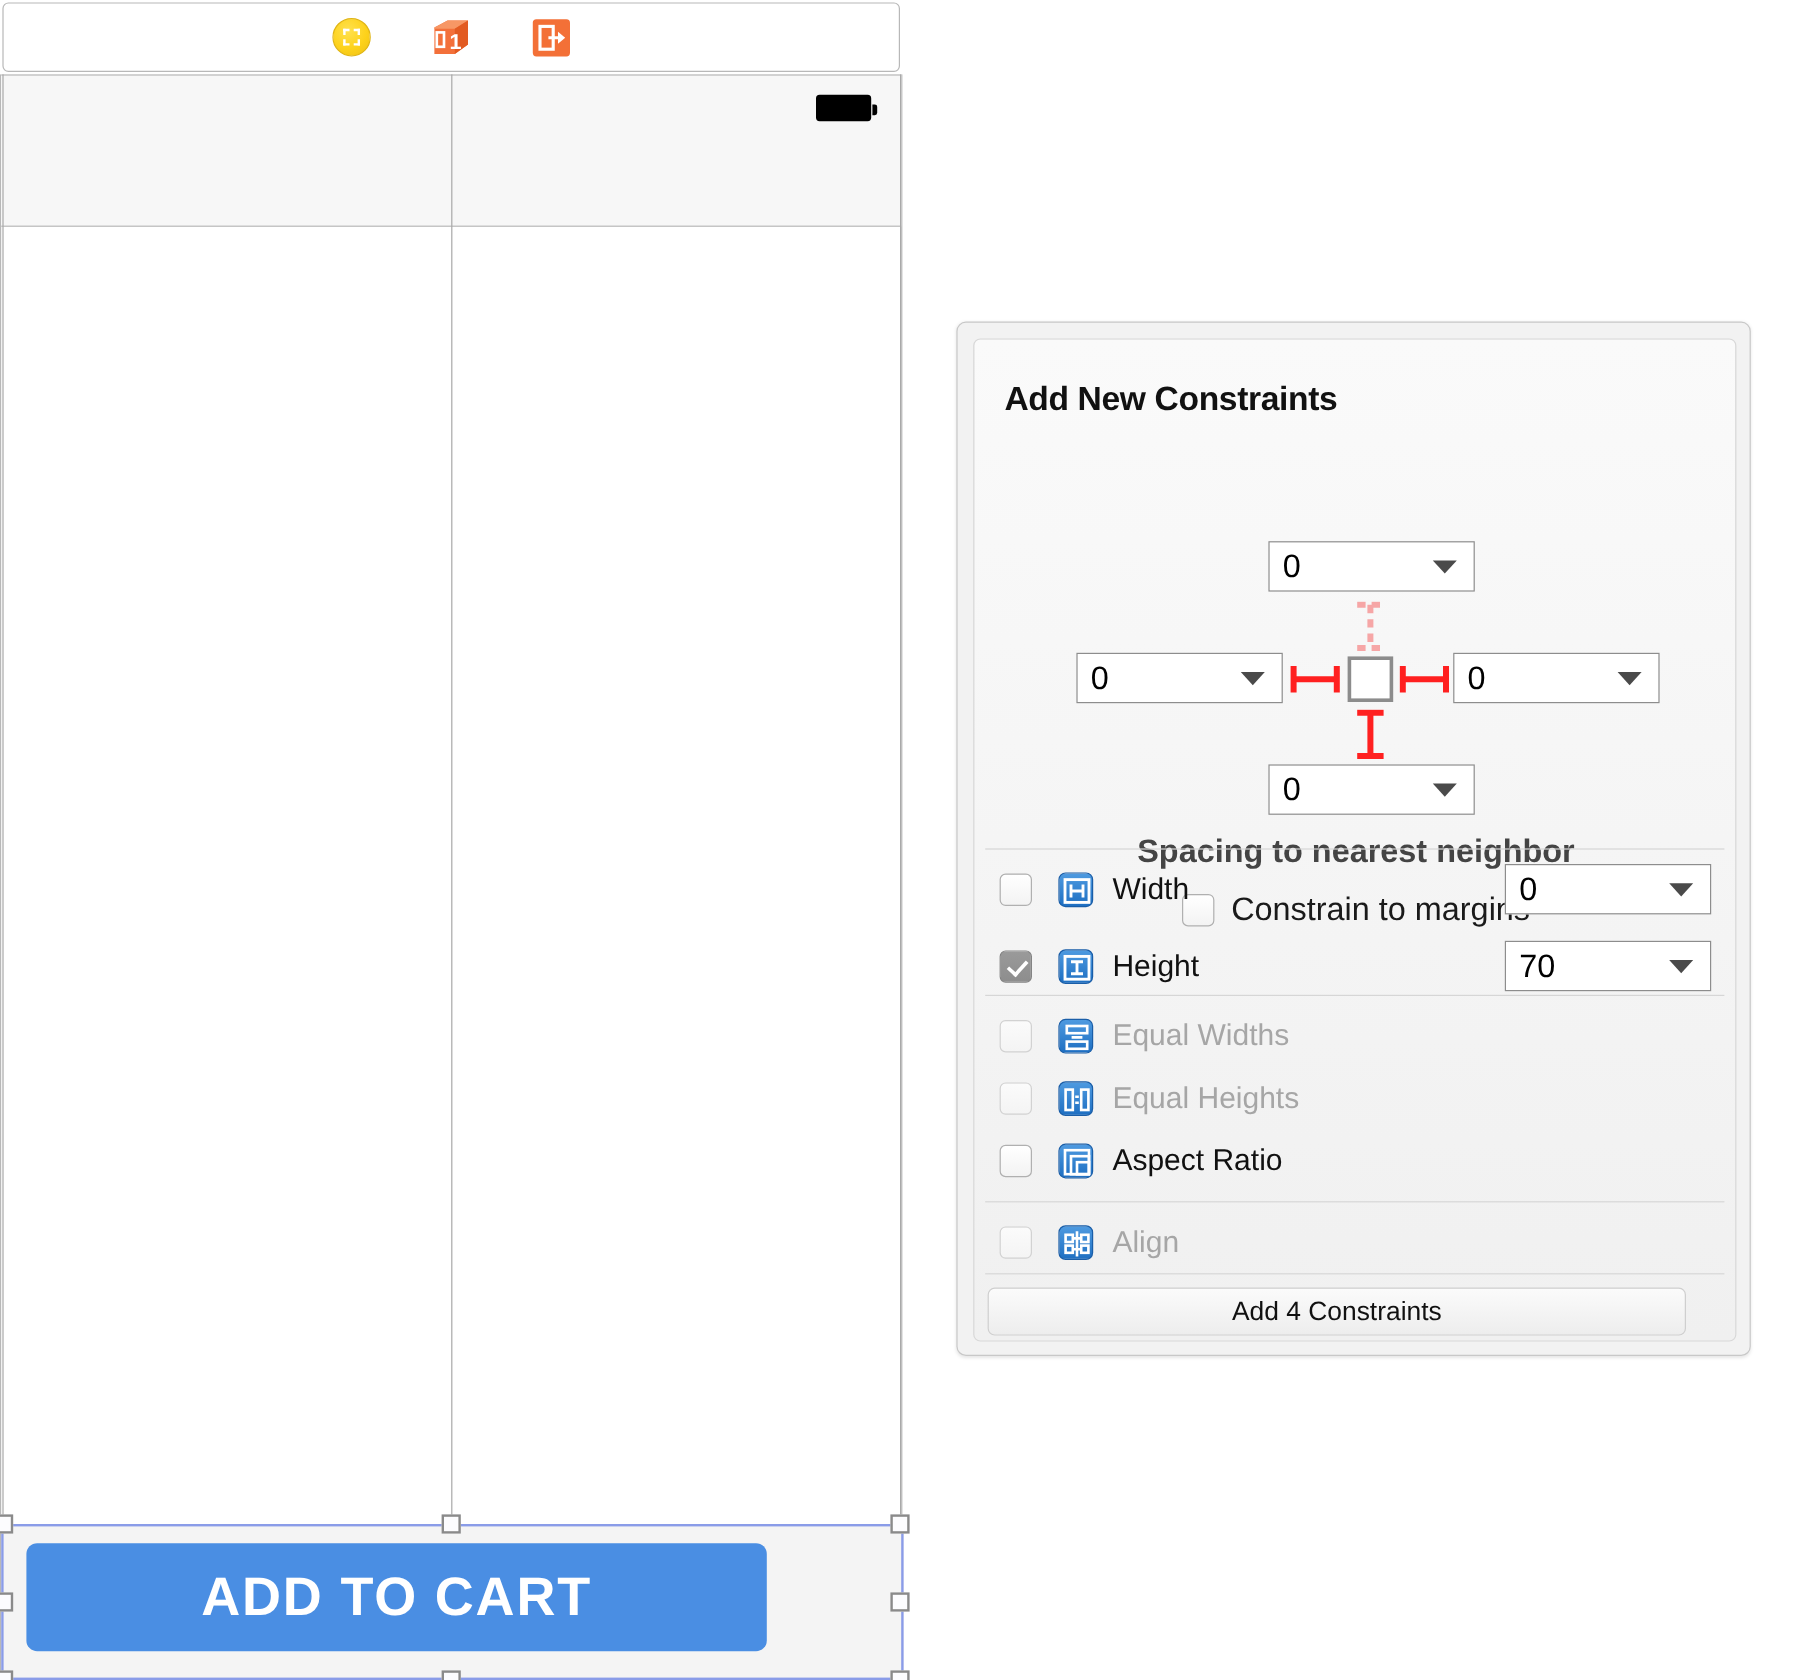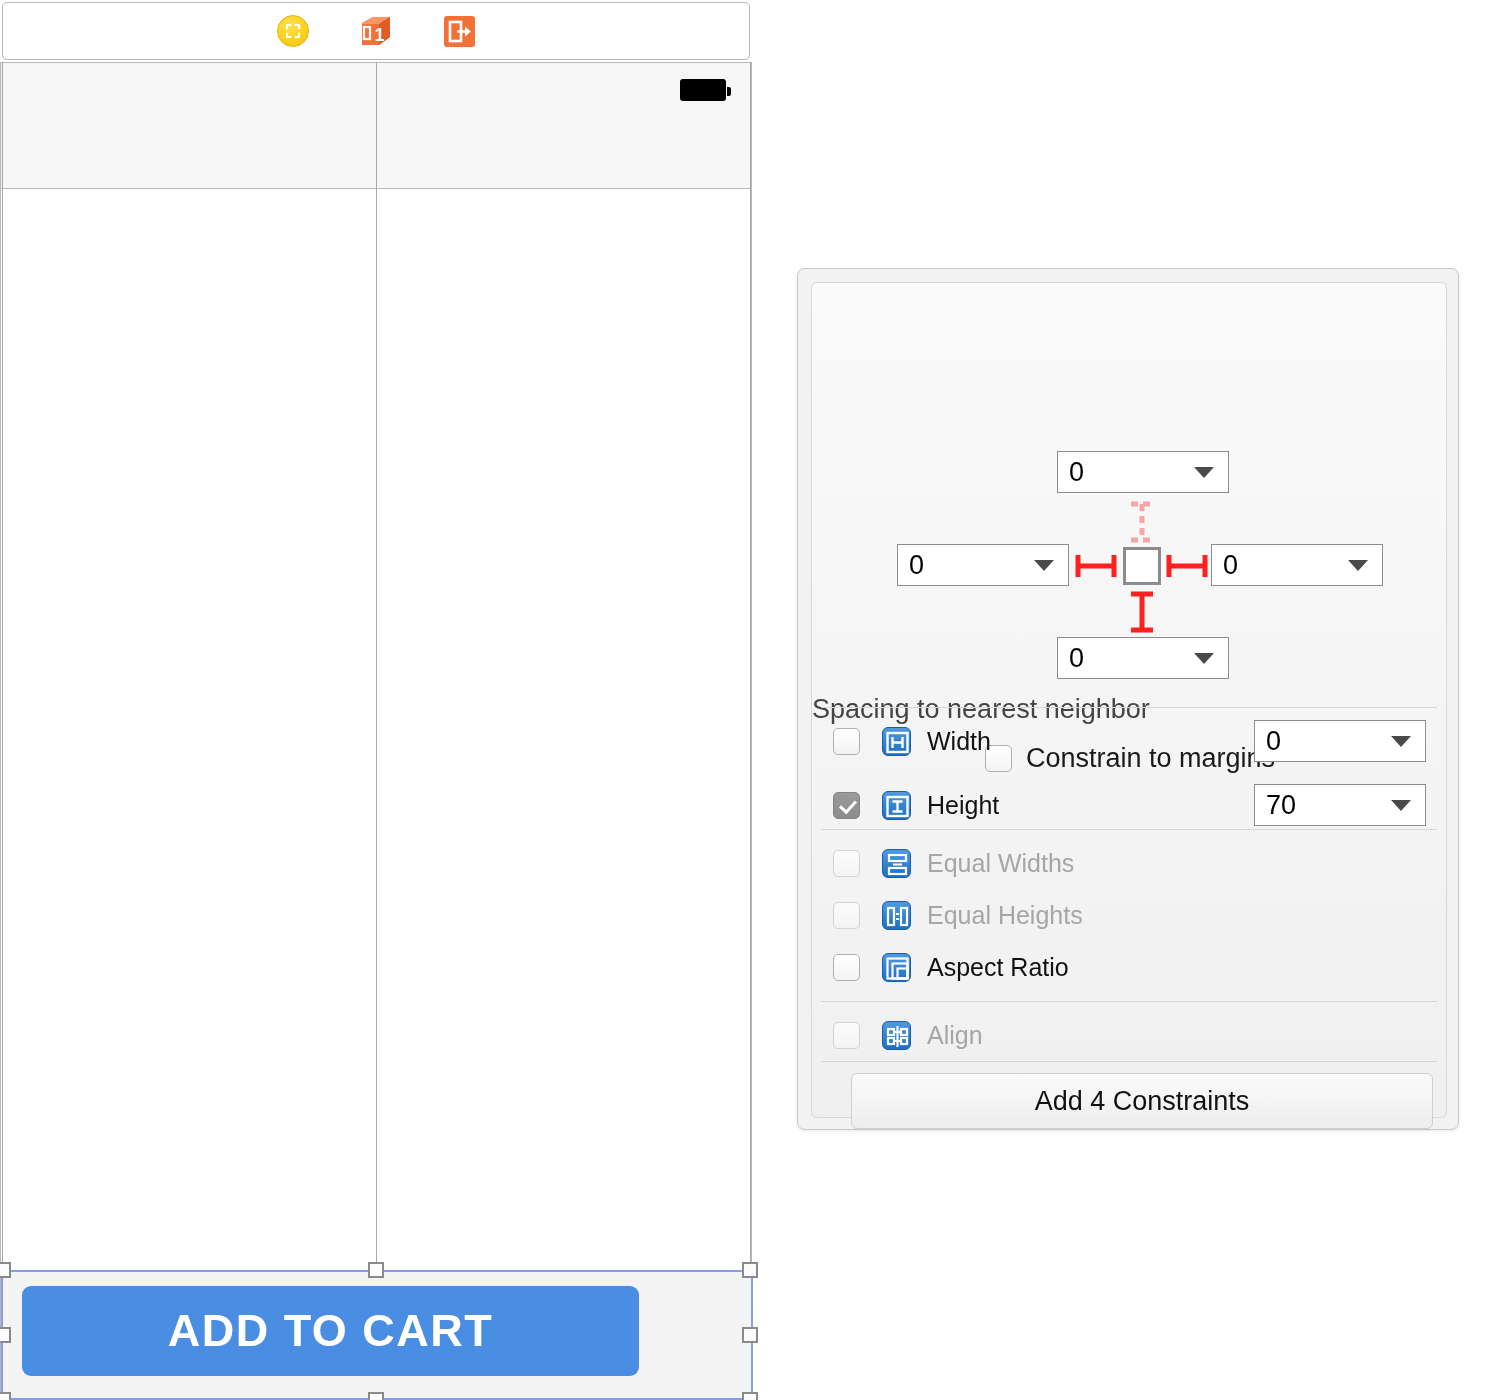--- a/index.html
+++ b/index.html
@@ -203,23 +203,24 @@
 
   
   .ibeam { position: absolute; }
   .ibeam.h { width: 42px; height: 34px; }
   .ibeam.v { width: 34px; height: 42px; }
 
   .spacing-label {
     position: absolute;
     left: 0; right: 0;
     top: 333px;
-    text-align: left;
+    text-align: center;
     font-size: 27px;
     color: #444;
+    font-weight: bold;
   }
   .margins-row {
     position: absolute;
     left: 0; right: 0;
     top: 382px;
     display: flex;
     align-items: center;
     justify-content: center;
     gap: 14px;
   }
@@ -309,30 +310,30 @@
   }
   .chev {
     position: absolute;
     right: 14px; top: 50%;
     transform: translateY(-50%);
     width: 16px; height: 26px;
   }
 
   .add-btn {
     position: absolute;
-    left: 39px; top: 790px;
-    width: 582px; height: 56px;
+    left: 11px; top: 790px;
+    width: 582px; height: 40px;
     background: linear-gradient(#fbfbfb, #ededed);
     border: 1px solid #cfcfcf;
     border-radius: 6px;
     box-sizing: border-box;
     display: flex;
     align-items: center;
     justify-content: center;
-    font-size: 27px;
+    font-size: 22px;
     color: #111;
   }
 </style>
 </head>
 <body>
 
 <div id="root">
 
   <div class="canvas-wrap">
 
@@ -385,20 +386,21 @@
       <div class="handle" style="left:741px;  top:1265px;"></div>
       <div class="handle" style="left:-6px;   top:1330px;"></div>
       <div class="handle" style="left:367px;  top:1330px;"></div>
       <div class="handle" style="left:741px;  top:1330px;"></div>
     </div>
   </div>
 
   <div class="popover">
     <div class="panel">
 
+      <div class="panel-title">Add New Constraints</div>
 
       <div class="spacing-area">
 
         <div class="combo combo-top">
           <span class="val">0</span>
           <span class="tri"></span>
         </div>
 
         <div class="combo combo-left">
           <span class="val">0</span>

